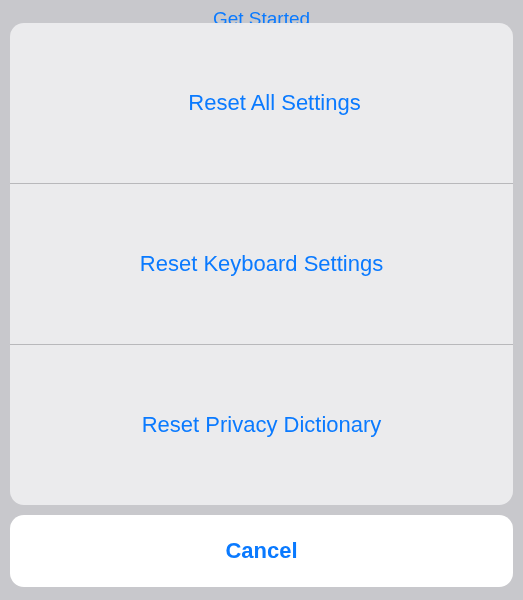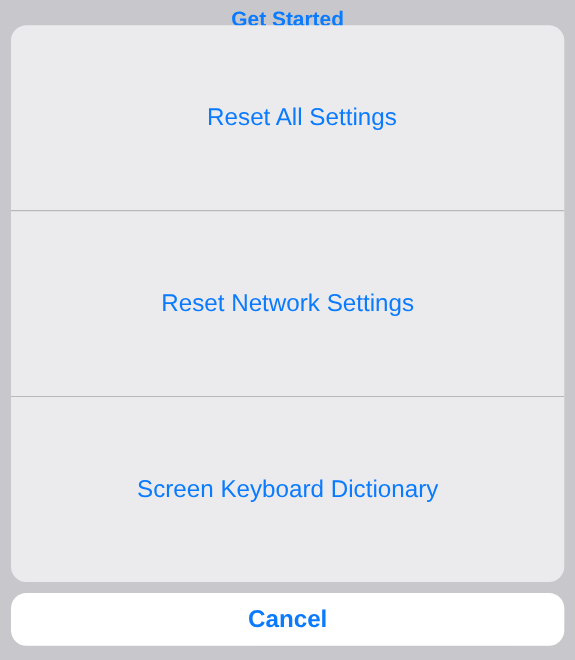--- a/index.html
+++ b/index.html
@@ -16,21 +16,21 @@
       overflow: hidden;
     }
     .backdrop-text {
       position: absolute;
       top: 8px;
       left: 0;
       right: 0;
       text-align: center;
       color: #0a7aff;
       font-size: 19px;
-      font-weight: 700;
+      font-weight: 400;
       z-index: 0;
     }
     .sheet-container {
       position: absolute;
       left: 10px;
       right: 10px;
       top: 23px;
       bottom: 13px;
       display: flex;
       flex-direction: column;
@@ -61,35 +61,35 @@
       padding: 0 10px;
     }
     .option-item:first-child {
       border-top: none;
       padding-left: 36px;
     }
     .cancel-sheet {
       margin-top: 10px;
       background: #ffffff;
       border-radius: 14px;
-      height: 48px;
+      height: 72px;
       display: flex;
       align-items: center;
       justify-content: center;
       font-size: 22px;
       color: #0a7aff;
       font-weight: 600;
       cursor: pointer;
     }
   </style>
 </head>
 <body>
 
 <div class="backdrop-text">Get Started</div>
 
 <div class="sheet-container">
   <div class="options-sheet">
     <button class="option-item">Reset All Settings</button>
-    <button class="option-item">Reset Network Settings</button>
-    <button class="option-item">Screen Keyboard Dictionary</button>
+    <button class="option-item">Reset Keyboard Settings</button>
+    <button class="option-item">Reset Privacy Dictionary</button>
   </div>
   <div class="cancel-sheet">Cancel</div>
 </div>
 
 </body></html>

